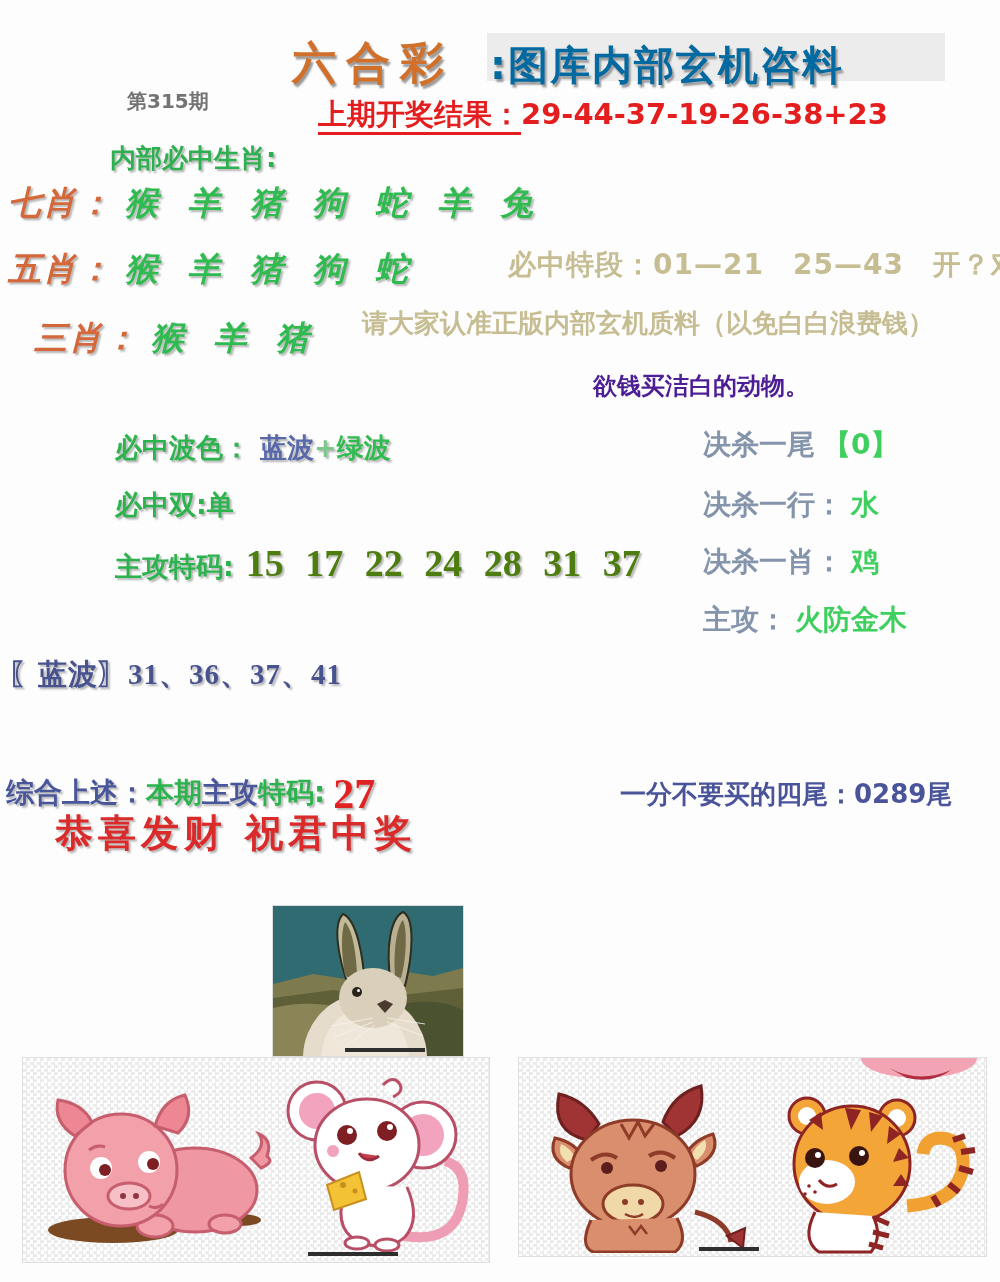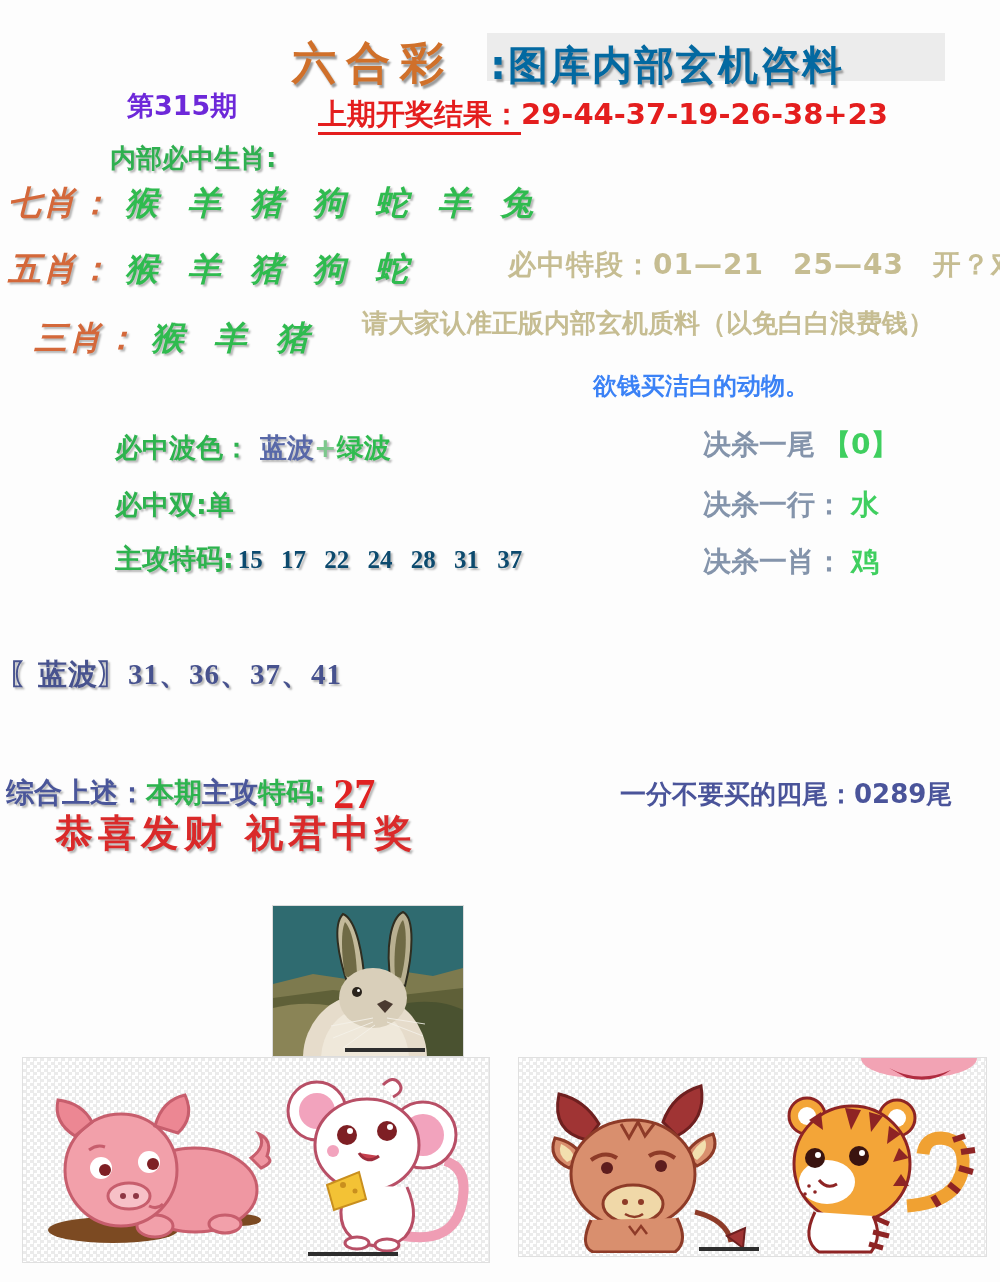--- a/index.html
+++ b/index.html
@@ -5,46 +5,46 @@
   html,body{margin:0;padding:0;}
   body{background:#ffffff;font-family:"DejaVu Sans",sans-serif;}
   #poster{position:relative;width:1000px;height:1282px;background:#fdfdfd;overflow:hidden;}
   .t{position:absolute;white-space:nowrap;font-weight:bold;}
   .sh{text-shadow:2px 2px 2px #b5b5b5;}
   .sh2{text-shadow:2px 3px 2px #9a9a9a;}
 
   .title-main{left:292px;top:34px;font-size:44px;color:#d0702a;letter-spacing:10px;}
   .title-band{position:absolute;left:487px;top:33px;width:458px;height:48px;background:#ececec;}
   .title-sub{left:490px;top:38px;font-size:40px;color:#0369a1;letter-spacing:2px;}
-  .period{left:127px;top:88px;font-size:27px;color:#6d28d9;}
+  .period{left:127px;top:88px;font-size:20px;color:#737373;}
   .lastres{left:318px;top:95px;font-size:29px;color:#e41e1e;}
   .lastres .ul{border-bottom:3px solid #e41e1e;padding-bottom:1px;}
   .zheader{left:110px;top:141px;font-size:26px;color:#2fb050;}
 
   .zrow{font-size:33px;letter-spacing:2px;font-style:italic;}
   .zrow .zlabel{color:#d4683a;}
   .zrow .zanimals{color:#2fbb4f;word-spacing:14px;margin-left:12px;}
   .zr0{left:8px;top:181px;}
   .zr1{left:8px;top:247px;}
   .zr2{left:8px;top:316px;margin-left:26px;}
   .zr3{left:8px;top:372px;}
 
   .range{left:508px;top:246px;font-size:28px;color:#c6bd92;letter-spacing:1px;}
   .notice{left:362px;top:306px;font-size:26px;color:#c6bd92;font-weight:bold;}
-  .hint{left:593px;top:370px;font-size:24px;color:#3b82f6;}
+  .hint{left:593px;top:370px;font-size:24px;color:#4c1d95;}
 
   .wavepick{left:115px;top:430px;font-size:27px;}
   .wavepick .lbl{color:#2db34e;}
   .wavepick .blue{color:#5868a8;margin-left:10px;}
   .wavepick .plus{color:#7cc88c;}
   .wavepick .grn{color:#2fbb4f;}
   .parity{left:115px;top:487px;font-size:27px;color:#2db34e;}
   .spec{left:115px;top:541px;font-size:27px;}
   .spec .lbl{color:#2db34e;}
-  .spec .nums{color:#0c4a6e;font-family:"Liberation Serif","DejaVu Serif",serif;font-size:25px;word-spacing:12px;margin-left:4px;}
+  .spec .nums{color:#4d7c0f;font-family:"Liberation Serif","DejaVu Serif",serif;font-size:38px;word-spacing:12px;margin-left:12px;}
 
   .rrow{font-size:28px;}
   .rrow .rlabel{color:#8494ab;}
   .rrow .rvalue{color:#3fcf5f;margin-left:8px;}
   .rr0{left:703px;top:426px;}
   .rr1{left:703px;top:486px;}
   .rr2{left:703px;top:543px;}
   .rr3{left:703px;top:601px;}
 
   .wrow{font-size:29px;font-family:"Liberation Serif","DejaVu Serif",serif;letter-spacing:1px;}
@@ -109,20 +109,23 @@
   </div>
 
   <div class="t rrow rr0">
     <span class="rlabel">决杀一尾</span><span class="rvalue">【0】</span>
   </div>
   <div class="t rrow rr1">
     <span class="rlabel">决杀一行：</span><span class="rvalue">水</span>
   </div>
   <div class="t rrow rr2">
     <span class="rlabel">决杀一肖：</span><span class="rvalue">鸡</span>
+  </div>
+  <div class="t rrow rr3">
+    <span class="rlabel">主攻：</span><span class="rvalue">火防金木</span>
   </div>
 
   <div class="t wrow wr1 sh">
     <span>〖蓝波〗</span><span>31、36、37、41</span>
   </div>
 
   <div class="t summary sh">
     <span class="navy">综合上述：</span><span class="grn">本期</span><span class="navy">主攻</span><span class="grn">特码:</span><span class="big">27</span>
   </div>
   <div class="t tails">一分不要买的四尾：0289尾</div>

